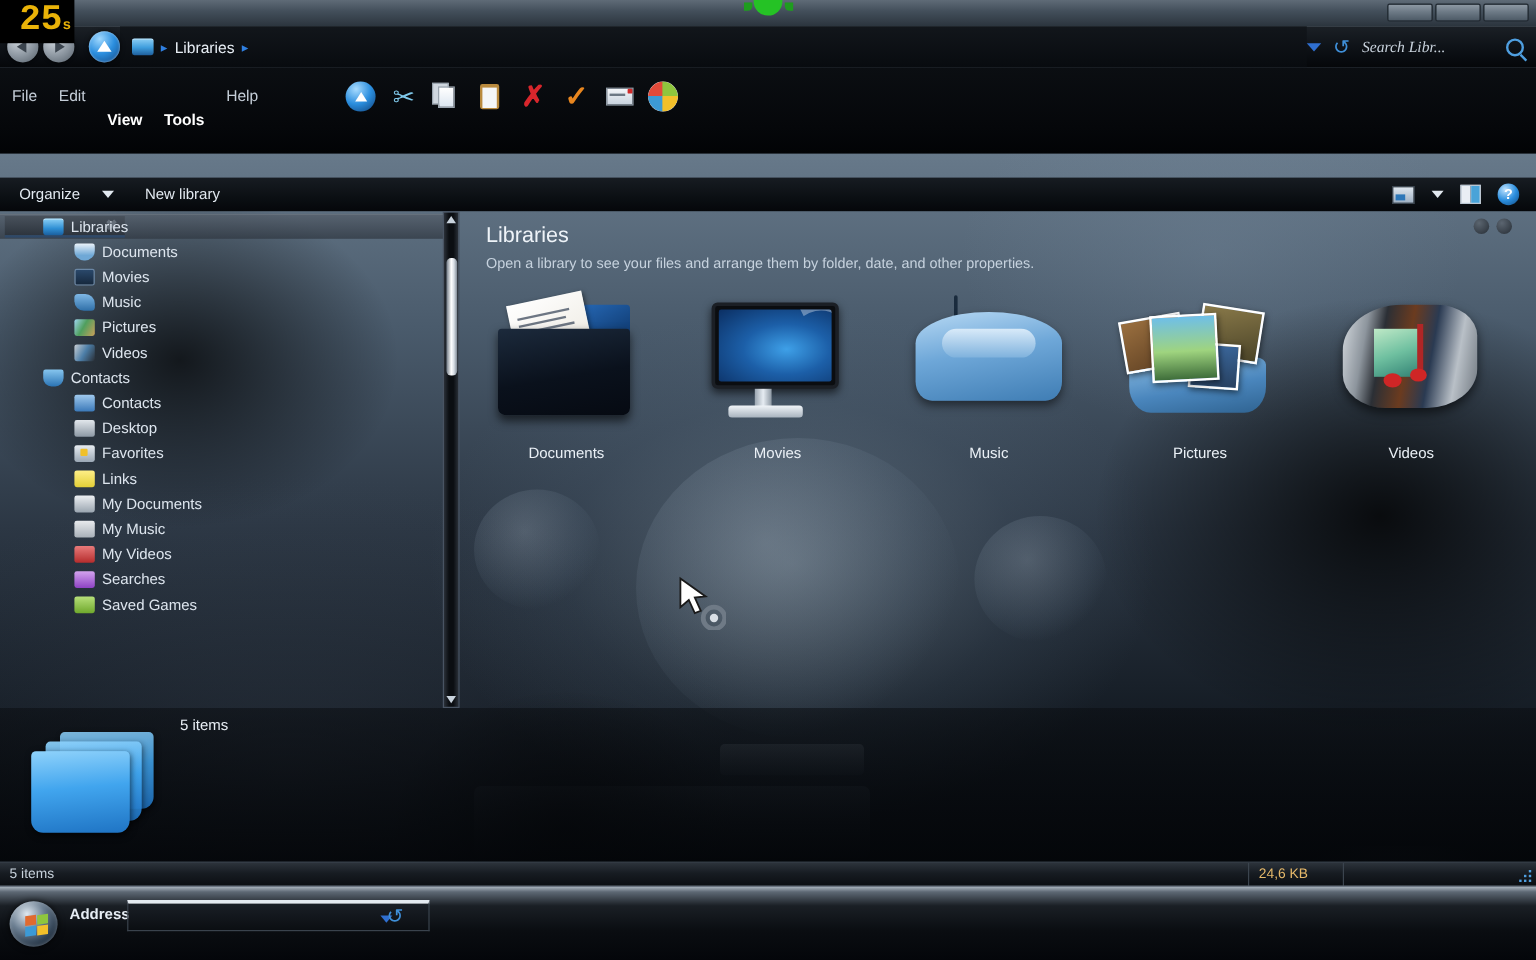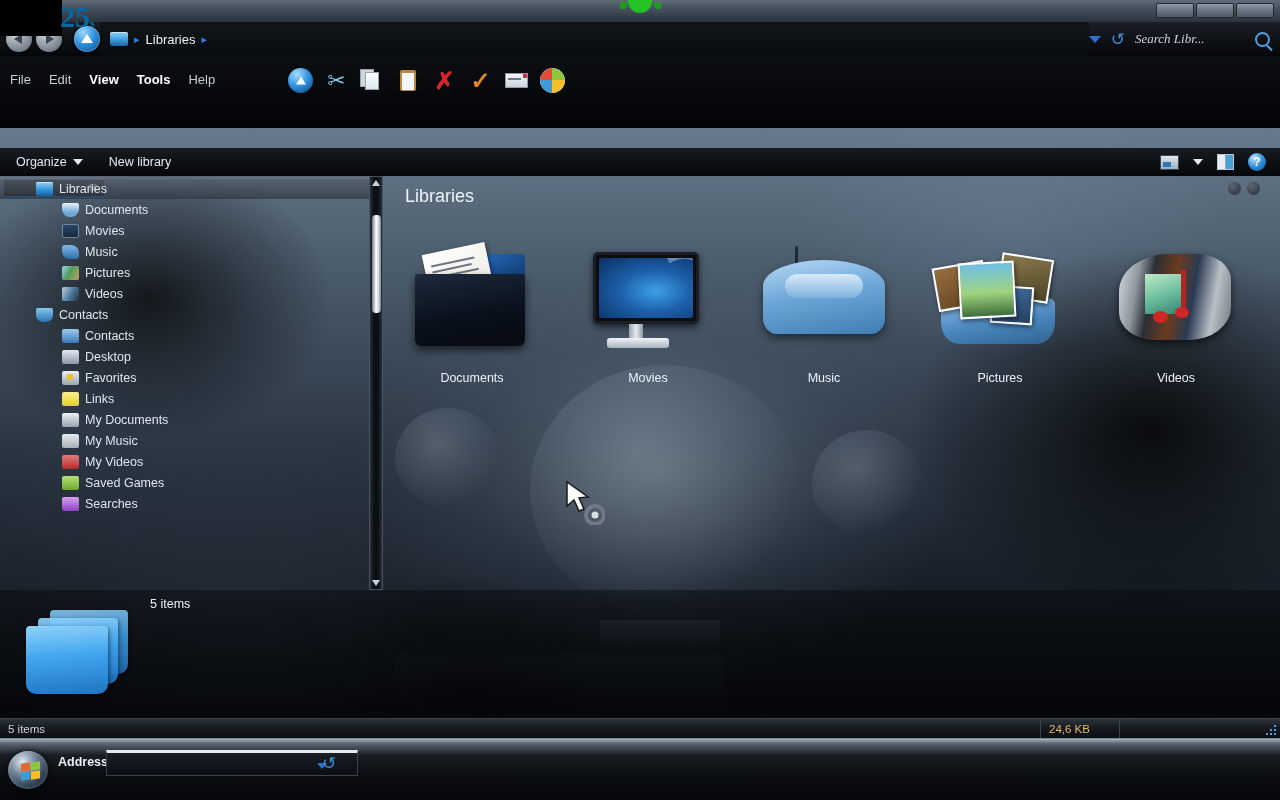--- a/index.html
+++ b/index.html
@@ -103,21 +103,21 @@
   }
   .mag::after{content:"";position:absolute;right:-5px;bottom:-4px;width:7px;height:2px;background:#4f9fe0;transform:rotate(45deg);}
 
   
   .menustrip {
     position:absolute; left:0; top:56px; width:1280px; height:72px;
     background: linear-gradient(180deg,#0b0e12 0%, #05070a 70%, #020305 100%);
   }
   .menulist { position:absolute; left:10px; top:16px; display:flex; gap:18px; }
   .menuitem { font-size:13px; color:#c5ced8; cursor:default; }
-  .menuitem.bold { color:#ffffff; font-weight:bold; }
+  .menuitem.bold { color:#ffffff; font-weight:bold;margin-top:20px; }
   .cmdicons { position:absolute; left:288px; top:12px; display:flex; align-items:center; gap:11px; }
   .cmd { width:25px;height:25px; position:relative; }
   .cmd-up { border-radius:50%; background: radial-gradient(circle at 35% 25%, #a8dcff, #2b8ede 50%, #0f3f76 100%); }
   .cmd-up::after{content:"";position:absolute;left:50%;top:50%;transform:translate(-50%,-55%);
     width:0;height:0;border-left:5px solid transparent;border-right:5px solid transparent;border-bottom:8px solid #fff;}
   .cmd-cut { color:#7fc8ea; font-size:22px; line-height:25px; text-align:center; }
   .cmd-copy { }
   .cmd-copy i {
     position:absolute; width:14px;height:18px; background:#f2f4f7; border:1px solid #9aa4ae;
     display:block;
@@ -148,21 +148,21 @@
   .dots-right { position:absolute; right:20px; top:126px; display:flex; gap:6px; }
   .dotc { width:13px;height:13px;border-radius:50%; background:radial-gradient(circle at 35% 30%, #5a646f, #2a3views 70%, #20262d); background:radial-gradient(circle at 35% 30%,#5b6570,#262d35); }
 
   
   .orgbar {
     position:absolute; left:0; top:148px; width:1280px; height:28px;
     background: linear-gradient(180deg,#171c22 0%, #0b0f13 60%, #05070a 100%);
     display:flex; align-items:center;
   }
   .org-left { display:flex; align-items:center; gap:26px; padding-left:16px; }
-  .org-btn { font-size:12.5px; color:#e2e9f0; display:flex; align-items:center; gap:6px; }
+  .org-btn { font-size:12.5px; color:#e2e9f0; display:flex; align-items:center; gap:18px; }
   .tri-dn { width:0;height:0;border-left:5px solid transparent;border-right:5px solid transparent;border-top:6px solid #e2e9f0; }
   .org-right { margin-left:auto; display:flex; align-items:center; gap:14px; padding-right:14px; }
   .viewico { width:19px;height:15px; background:linear-gradient(180deg,#dfe7ef 0%,#9fb0c2 100%); border:1px solid #3c4650; position:relative; }
   .viewico::after{content:"";position:absolute;left:2px;bottom:2px;width:8px;height:5px;background:#2d77b8;}
   .paneico { width:17px;height:16px; border:1px solid #b9c6d2; display:flex; background:#e9eef4; }
   .paneico i{flex:1;border-right:1px solid #9aa8b6;}
   .paneico i:last-child{border:0;background:#49a3d8;}
   .helpico {
     width:18px;height:18px;border-radius:50%;
     background: radial-gradient(circle at 35% 28%, #bfe3ff, #2b8ede 52%, #11487f 100%);
@@ -349,22 +349,22 @@
   .orb i:nth-child(4){left:23px;top:20px;background:#f3c02a;transform:skewY(-8deg);}
   .addr-label { position:absolute; left:58px; top:16px; font-size:12.5px; color:#e6edf4; font-weight:bold; }
   .addr-input {
     position:absolute; left:106px; top:11px; width:252px; height:26px;
     background: linear-gradient(180deg,#1a1f26 0%, #0b0e12 100%);
     border-top:3px solid #e4eaf0; border-left:1px solid #3a434d; border-right:1px solid #3a434d; border-bottom:1px solid #3a434d;
   }
   .addr-caret { position:absolute; right:30px; top:10px; width:0;height:0;border-left:5px solid transparent;border-right:5px solid transparent;border-top:6px solid #2f6fd0; }
   .addr-refresh { position:absolute; left:322px; top:14px; color:#3f8fd8; font-size:17px; }
 
-  .fps { position:absolute; left:16px; top:2px; font-size:30px; font-weight:bold; color:#0369a1;
-    font-family:Liberation Serif, serif; line-height:1;margin-left:44px; }
+  .fps { position:absolute; left:16px; top:2px; font-size:30px; font-weight:bold; color:#eab308;
+    font-family:Liberation Mono, monospace; line-height:1; }
   .fps small { font-size:12px; }
   .fpsbg { position:absolute; left:0; top:0; width:62px; height:36px; background:#000; }
   .cursor { position:absolute; left:565px; top:480px; width:40px; height:45px; }
 </style>
 </head>
 <body>
 
 <div id="root">
 
   <div class="wallpaper">
@@ -521,37 +521,38 @@
       </div>
       <div class="tree-row lvl1">
         <span class="ticon f-music"></span>
         <span>My Music</span>
       </div>
       <div class="tree-row lvl1">
         <span class="ticon f-red"></span>
         <span>My Videos</span>
       </div>
       <div class="tree-row lvl1">
+        <span class="ticon f-purple"></span>
+        <span>Searches</span>
+      </div>
+      <div class="tree-row lvl1">
         <span class="ticon f-green"></span>
         <span>Saved Games</span>
-      </div>
-      <div class="tree-row lvl1">
-        <span class="ticon f-purple"></span>
-        <span>Searches</span>
       </div>
     </div>
 
     <div class="navscroll">
       <div class="ns-up"></div>
       <div class="ns-thumb"></div>
       <div class="ns-dn"></div>
     </div>
 
     <div class="content">
       <div class="lib-title">Libraries</div>
+      <div class="lib-sub">Open a library to see your files and arrange them by folder, date, and other properties.</div>
 
       <div class="lib-grid">
 
         <div class="libcell">
           <div class="art">
             <div class="a-docback"></div>
             <div class="a-docpaper">
               <i style="top:12px;width:44px;"></i>
                 <i style="top:18px;width:40px;"></i>
               <i style="top:24px;width:46px;"></i>

